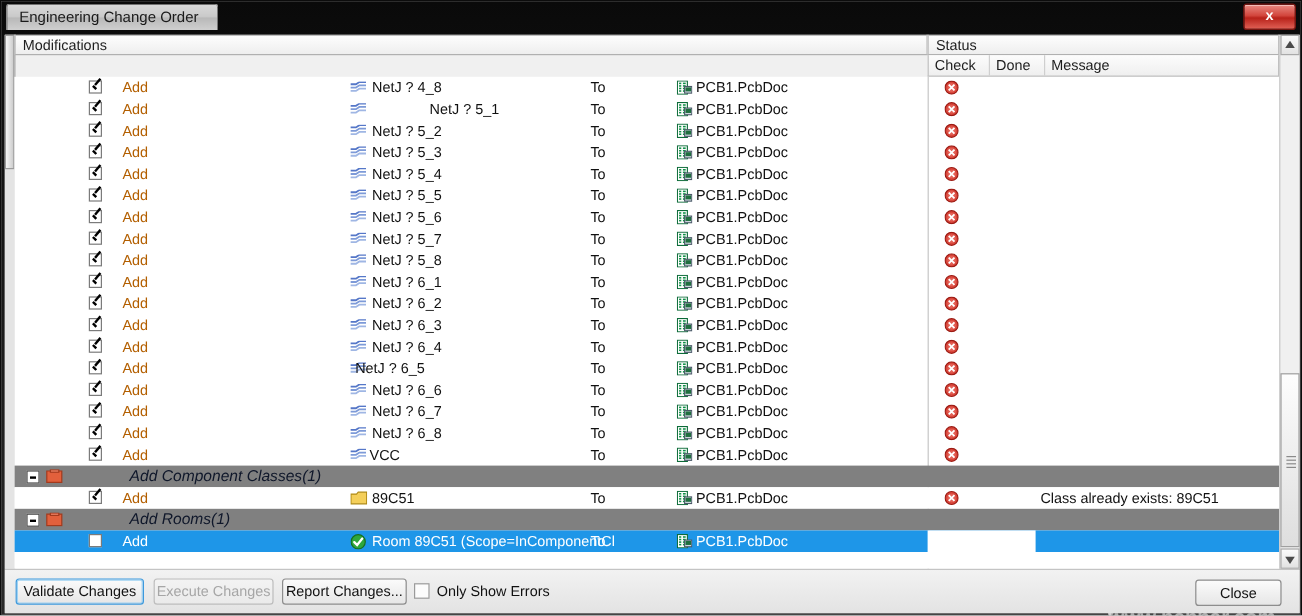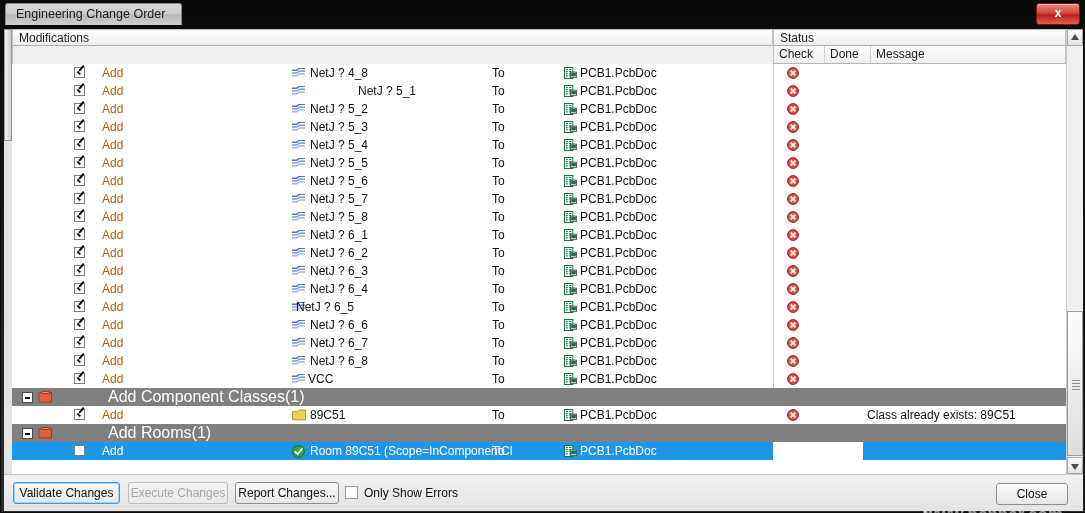--- a/index.html
+++ b/index.html
@@ -51,21 +51,21 @@
       background:#000;transform:rotate(-50deg);transform-origin:left center;}
   .act{position:absolute;color:#b35f00;font-size:12px;}
   .netico{position:absolute;top:4px;width:13px;height:10px;}
   .obj{position:absolute;font-size:12px;color:#111;}
   .toc{position:absolute;font-size:12px;color:#111;}
   .docico{position:absolute;top:3px;width:13px;height:12px;}
   .doc{position:absolute;font-size:12px;color:#111;}
   .errico{position:absolute;top:3px;width:12px;height:12px;}
   .msg{position:absolute;font-size:12px;color:#111;}
   
-  .grp{position:absolute;left:0;height:18px;line-height:18px;background:#808080;color:#ffffff;font-size:16px;}
+  .grp{position:absolute;left:0;height:18px;line-height:18px;background:#808080;color:#0f172a;font-size:13px;font-style:italic;}
   .expander{position:absolute;left:10px;top:4px;width:11px;height:11px;background:#fff;
      border:1px solid #4b4b4b;box-sizing:border-box;}
   .expander:after{content:"";position:absolute;left:2px;top:4px;width:5px;height:1.5px;background:#000;}
   .grptext{position:absolute;left:96px;top:0;}
   .selrow{background:#1e96e8;color:#fff;}
   
   .vsep{position:absolute;width:1px;background:#cfcfcf;}
   
   .vscroll{position:absolute;right:0;top:0;width:17px;height:445px;background:#f0f0f0;border-left:1px solid #c8c8c8;box-sizing:border-box;}
   .sbtn{position:absolute;left:0;width:16px;height:17px;background:linear-gradient(to bottom,#fbfbfb,#e2e2e2);

